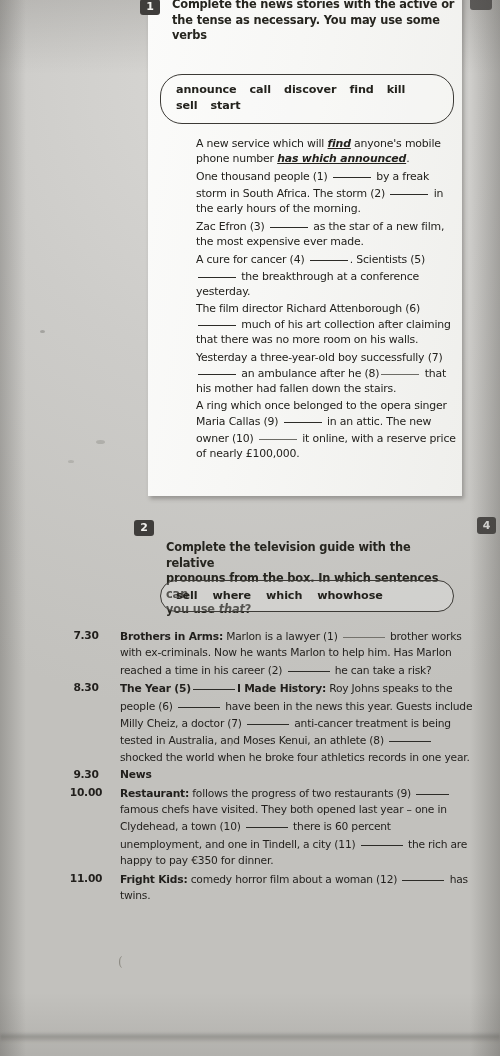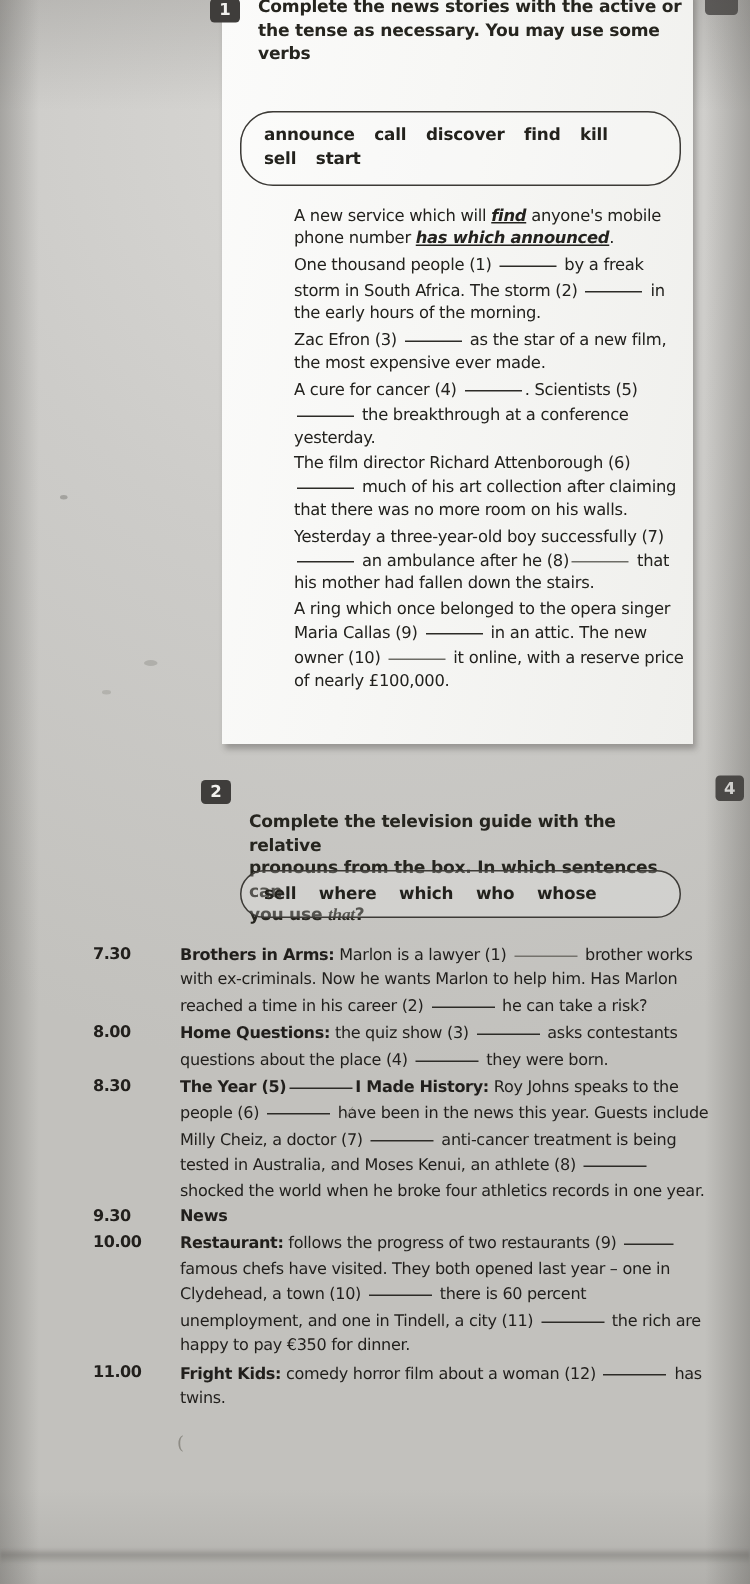--- a/index.html
+++ b/index.html
@@ -69,21 +69,20 @@
     font-family: "DejaVu Sans", sans-serif;
     font-weight: bold;
     font-size: 11.4px;
     line-height: 15.6px;
     color: #26251f;
     letter-spacing: -0.15px;
   }
   .instr em {
     font-style: italic;
     font-weight: bold;
-    font-family: Liberation Serif, serif;
   }
 
   
   .wordbox {
     position: absolute;
     border: 1.6px solid #3c3a36;
     border-radius: 22px;
     background: rgba(255,255,255,0.22);
     box-sizing: border-box;
   }
@@ -155,21 +154,21 @@
     color: #211f1c;
     letter-spacing: -0.2px;
   }
   .tv-row {
     display: flex;
     align-items: flex-start;
     margin-bottom: 1px;
   }
   .tv-time {
     flex: 0 0 58px;
-    text-align: left;
+    text-align: center;
     font-weight: bold;
     padding-right: 10px;
     box-sizing: border-box;
     letter-spacing: -0.3px;
   }
   .tv-text {
     flex: 1 1 auto;
   }
   .tv-title {
     font-weight: bold;
@@ -273,30 +272,26 @@
     <div>Complete the television guide with the relative</div>
     <div>pronouns from the box. In which sentences can</div>
     <div>
       <span>you use </span><em>that</em><span>?</span>
     </div>
   </div>
 
   <div id="side-badge-4">4</div>
 
   <div class="wordbox" style="left:160px;top:580px;width:294px;height:32px;"></div>
-  <div class="wordbox-words" id="ex2-words" style="left:176px;top:588px;width:272px;"><span style="margin-right: 15px;">sell</span><span style="margin-right: 15px;">where</span><span style="margin-right: 15px;">which</span><span style="margin-right: 15px;">who</span><span style="margin-right: 15px;">whose</span></div>
+  <div class="wordbox-words" id="ex2-words" style="left:176px;top:588px;width:272px;"><span style="margin-right: 15px;">sell</span><span style="margin-right: 15px;">where</span><span style="margin-right: 15px;">which</span><span style="">who</span><span style="margin-right: 15px;">whose</span></div>
 
   <div id="tvguide">
       <div class="tv-row">
         <div class="tv-time">7.30</div>
         <div class="tv-text"><span class="tv-title">Brothers in Arms:</span> Marlon is a lawyer (1) <span class="gap-tv faint"></span> brother works with ex-criminals. Now he wants Marlon to help him. Has Marlon reached a time in his career (2) <span class="gap-tv"></span> he can take a risk?</div>
-      </div>
-      <div class="tv-row">
-        <div class="tv-time">8.00</div>
-        <div class="tv-text"><span class="tv-title">Home Questions:</span> the quiz show (3) <span class="gap-tv"></span> asks contestants questions about the place (4) <span class="gap-tv"></span> they were born.</div>
       </div>
       <div class="tv-row">
         <div class="tv-time">8.30</div>
         <div class="tv-text"><span class="tv-title">The Year (5)</span><span class="gap-tv"></span><span class="tv-title">I Made History:</span> Roy Johns speaks to the people (6) <span class="gap-tv"></span> have been in the news this year. Guests include Milly Cheiz, a doctor (7) <span class="gap-tv"></span> anti-cancer treatment is being tested in Australia, and Moses Kenui, an athlete (8) <span class="gap-tv"></span> shocked the world when he broke four athletics records in one year.</div>
       </div>
       <div class="tv-row">
         <div class="tv-time">9.30</div>
         <div class="tv-text"><span class="tv-title">News</span></div>
       </div>
       <div class="tv-row">

